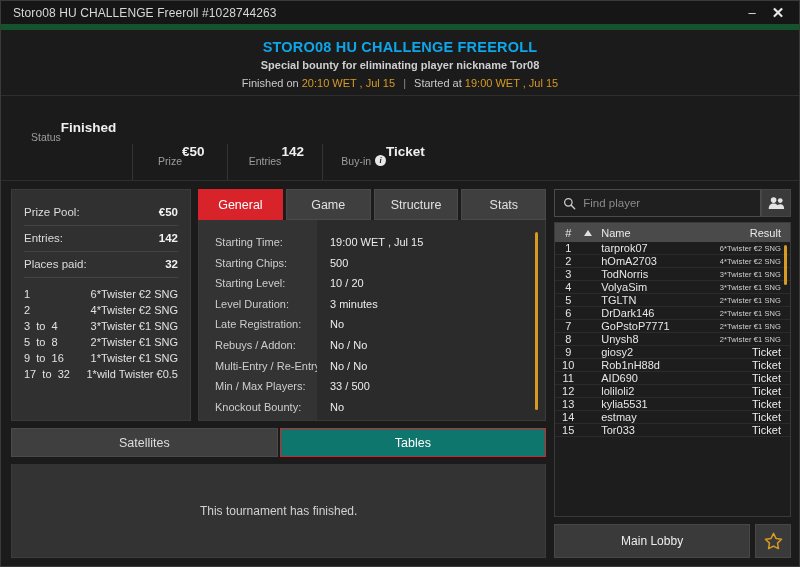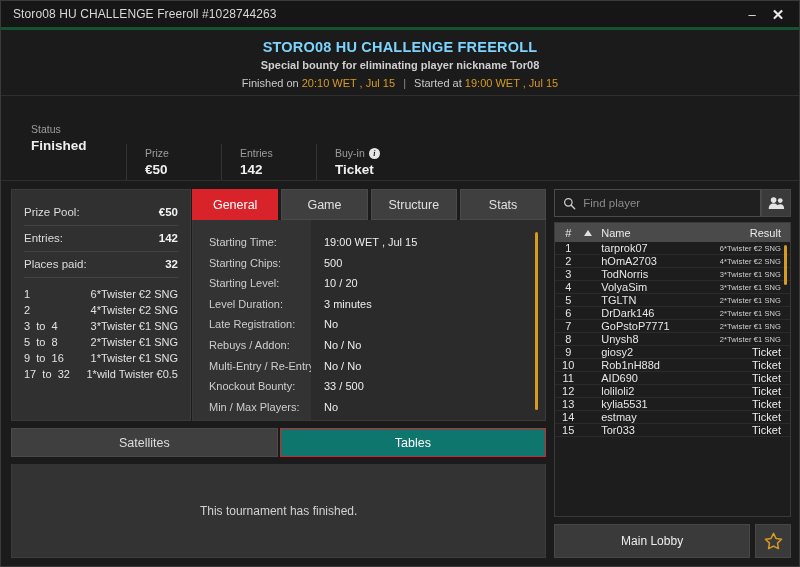--- a/index.html
+++ b/index.html
@@ -16,21 +16,21 @@
     position: absolute; inset: 0;
     background: #1b1b1b;
     border: 1px solid #3a3a3a;
     display: flex; flex-direction: column;
   }
 
   
   #titlebar {
     height: 29px; flex: 0 0 29px;
     background: #161616;
-    border-bottom: 3px solid #14532d;
+    border-bottom: 6px solid #14532d;
     display: flex; align-items: center;
     padding: 0 8px 0 12px;
   }
   #titlebar .title {
     font-size: 12px; color: #d8d8d8;
     letter-spacing: .1px; flex: 1;
     white-space: nowrap; overflow: hidden;
   }
   .win-btns { display: flex; align-items: center; gap: 12px; padding-right: 6px; }
   .win-btn {
@@ -42,40 +42,40 @@
   
   #tourney-header {
     flex: 0 0 66px;
     background: #1b1b1b;
     display: flex; flex-direction: column;
     align-items: center; justify-content: center;
     border-bottom: 1px solid #2e2e2e;
     padding-top: 2px;
   }
   #tourney-header .t-title {
-    font-size: 14.5px; font-weight: bold; color: #7dd3fc;
+    font-size: 14.5px; font-weight: bold; color: #0ea5e9;
     letter-spacing: .2px; margin-bottom: 4px;
   }
   #tourney-header .t-sub {
     font-size: 11px; font-weight: bold; color: #cfcfcf; margin-bottom: 6px;
   }
   #tourney-header .t-times { font-size: 11px; color: #c9c9c9; }
   #tourney-header .t-times .gold { color: #d79a23; }
   #tourney-header .t-times .sep { color: #8a8a8a; margin: 0 5px; }
 
   
   #stats-strip {
     flex: 0 0 58px;
     background: #1b1b1b;
     display: flex; align-items: center;
     padding: 0 0 0 30px;
     border-bottom: 1px solid #2e2e2e;
   }
   .stat {
-    display: flex; flex-direction: column; justify-content: center;
+    display: flex; justify-content: center;
     padding: 0 16px 0 0; min-width: 95px;
     height: 36px;
   }
   .stat + .stat { border-left: 1px solid #343434; padding-left: 18px; margin-top: 48px; }
   .stat .lbl {
     font-size: 10.5px; color: #9d9d9d; margin-bottom: 3px;
     display: flex; align-items: center; gap: 4px;
   }
   .stat .val { font-size: 13.5px; font-weight: bold; color: #f0f0f0; }
   .info-icon {
@@ -85,21 +85,21 @@
     font-size: 8px; font-weight: bold; font-style: italic;
     font-family: "Liberation Serif", serif;
   }
 
   
   #body-split { flex: 1; display: flex; padding: 8px 8px 8px 10px; gap: 8px; }
   #left-col { width: 538px; display: flex; flex-direction: column; gap: 7px; }
   #right-col { width: 238px; display: flex; flex-direction: column; gap: 5px; }
 
   
-  #top-row { flex: 0 0 232px; display: flex; gap: 1px; }
+  #top-row { flex: 0 0 232px; display: flex; gap: 7px; }
 
   #prize-panel {
     width: 180px;
     background: #303030;
     border: 1px solid #3b3b3b;
     padding: 10px 12px 8px 12px;
     display: flex; flex-direction: column;
   }
   .pp-row {
     display: flex; justify-content: space-between; align-items: center;
@@ -320,22 +320,22 @@
             </div>
           <div id="tab-content">
             <div id="info-labels">
                 <div class="info-line">Starting Time:</div>
                 <div class="info-line">Starting Chips:</div>
                 <div class="info-line">Starting Level:</div>
                 <div class="info-line">Level Duration:</div>
                 <div class="info-line">Late Registration:</div>
                 <div class="info-line">Rebuys / Addon:</div>
                 <div class="info-line">Multi-Entry / Re-Entry:</div>
+                <div class="info-line">Min / Max Players:</div>
                 <div class="info-line">Knockout Bounty:</div>
-                <div class="info-line">Min / Max Players:</div>
               </div>
             <div id="info-values">
                 <div class="info-line">19:00 WET , Jul 15</div>
                 <div class="info-line">500</div>
                 <div class="info-line">10 / 20</div>
                 <div class="info-line">3 minutes</div>
                 <div class="info-line">No</div>
                 <div class="info-line">No / No</div>
                 <div class="info-line">No / No</div>
                 <div class="info-line">33 / 500</div>

